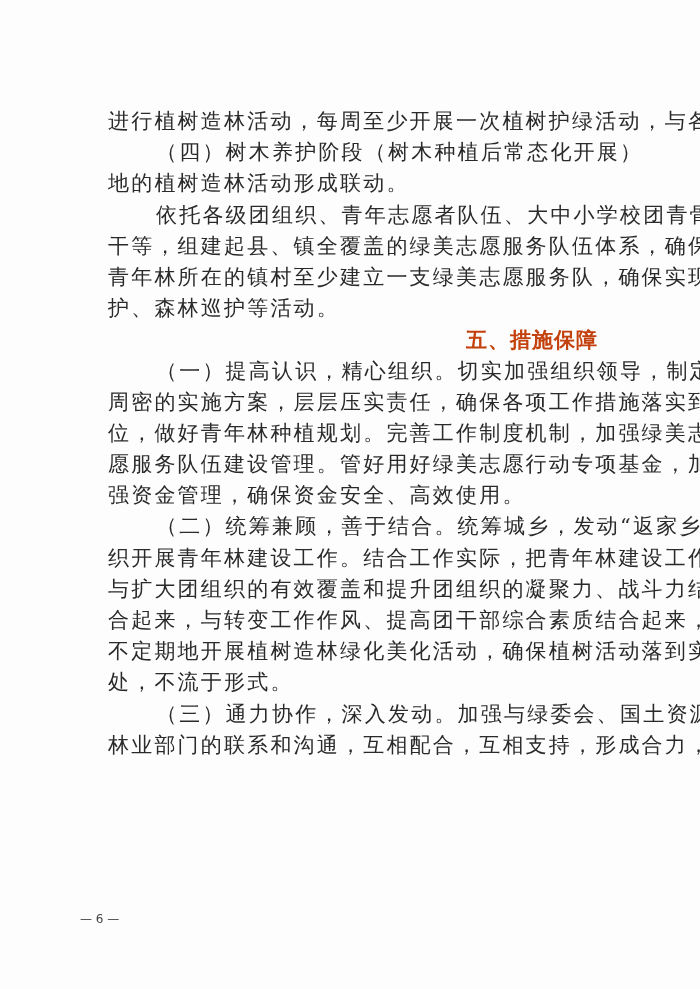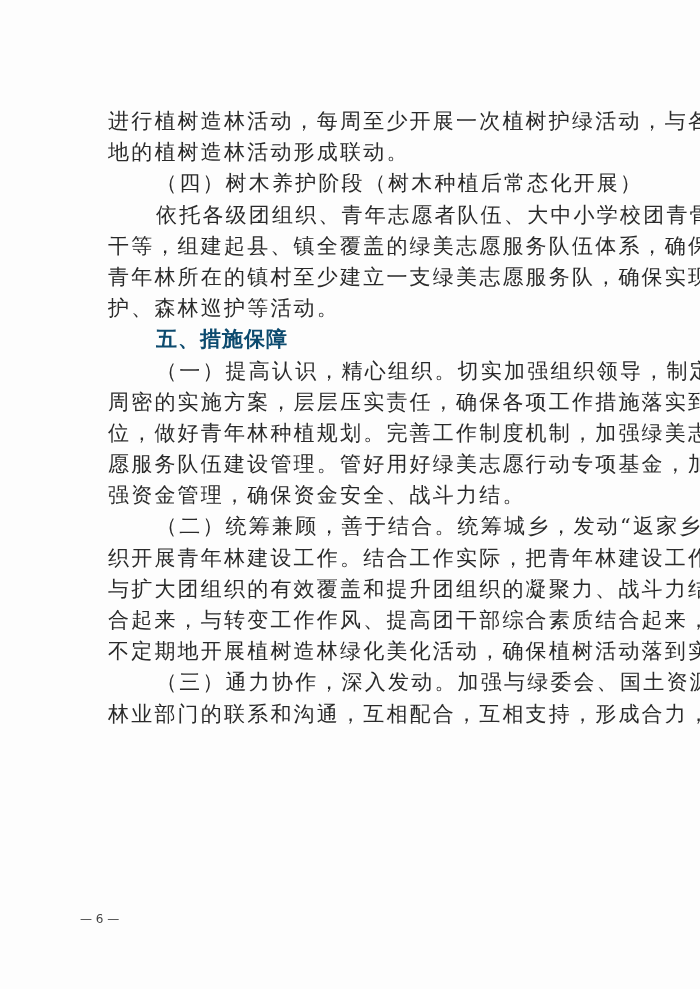--- a/index.html
+++ b/index.html
@@ -8,46 +8,47 @@
     position: absolute; left: 0; top: 0; width: 700px; height: 989px; background: #fdfdfd;
   }
   .content {
     position: absolute; left: 108px; top: 106px; width: 490px;
     font-family: "DejaVu Serif", "Liberation Serif", serif;
     font-size: 21px; line-height: 31.2px; color: #2a2a2a;
     letter-spacing: 2.2px;
   }
   .line { white-space: nowrap; height: 31.2px; }
   .indent { padding-left: 48px; }
-  .heading { font-family: Liberation Serif, serif; font-weight: bold; letter-spacing: 1px; color: #0c4a6e; }
+  .heading { font-family: Liberation Sans, sans-serif; font-weight: bold; letter-spacing: 1px; color: #c2410c; text-align: right; }
   .page-number {
     position: absolute; left: 80px; top: 912px;
     font-family: "DejaVu Sans", "Liberation Sans", sans-serif; font-size: 12px; color: #444;
   }
 </style>
 </head>
 <body>
 
 <div class="page">
   <div class="content">
     <div class="line">进行植树造林活动，每周至少开展一次植树护绿活动，与各</div>
+    <div class="line indent">（四）树木养护阶段（树木种植后常态化开展）</div>
     <div class="line">地的植树造林活动形成联动。</div>
-    <div class="line indent">（四）树木养护阶段（树木种植后常态化开展）</div>
     <div class="line indent">依托各级团组织、青年志愿者队伍、大中小学校团青骨</div>
     <div class="line">干等，组建起县、镇全覆盖的绿美志愿服务队伍体系，确保</div>
     <div class="line">青年林所在的镇村至少建立一支绿美志愿服务队，确保实现</div>
     <div class="line">护、森林巡护等活动。</div>
     <div class="line indent heading">五、措施保障</div>
     <div class="line indent">（一）提高认识，精心组织。切实加强组织领导，制定</div>
     <div class="line">周密的实施方案，层层压实责任，确保各项工作措施落实到</div>
     <div class="line">位，做好青年林种植规划。完善工作制度机制，加强绿美志</div>
     <div class="line">愿服务队伍建设管理。管好用好绿美志愿行动专项基金，加</div>
-    <div class="line">强资金管理，确保资金安全、战斗力结。</div>
+    <div class="line">强资金管理，确保资金安全、高效使用。</div>
     <div class="line indent">（二）统筹兼顾，善于结合。统筹城乡，发动“返家乡”</div>
     <div class="line">织开展青年林建设工作。结合工作实际，把青年林建设工作</div>
     <div class="line">与扩大团组织的有效覆盖和提升团组织的凝聚力、战斗力结</div>
     <div class="line">合起来，与转变工作作风、提高团干部综合素质结合起来，</div>
     <div class="line">不定期地开展植树造林绿化美化活动，确保植树活动落到实</div>
+    <div class="line">处，不流于形式。</div>
     <div class="line indent">（三）通力协作，深入发动。加强与绿委会、国土资源、</div>
     <div class="line">林业部门的联系和沟通，互相配合，互相支持，形成合力，</div>
   </div>
   <div class="page-number">— 6 —</div>
 </div>
 
 </body></html>

